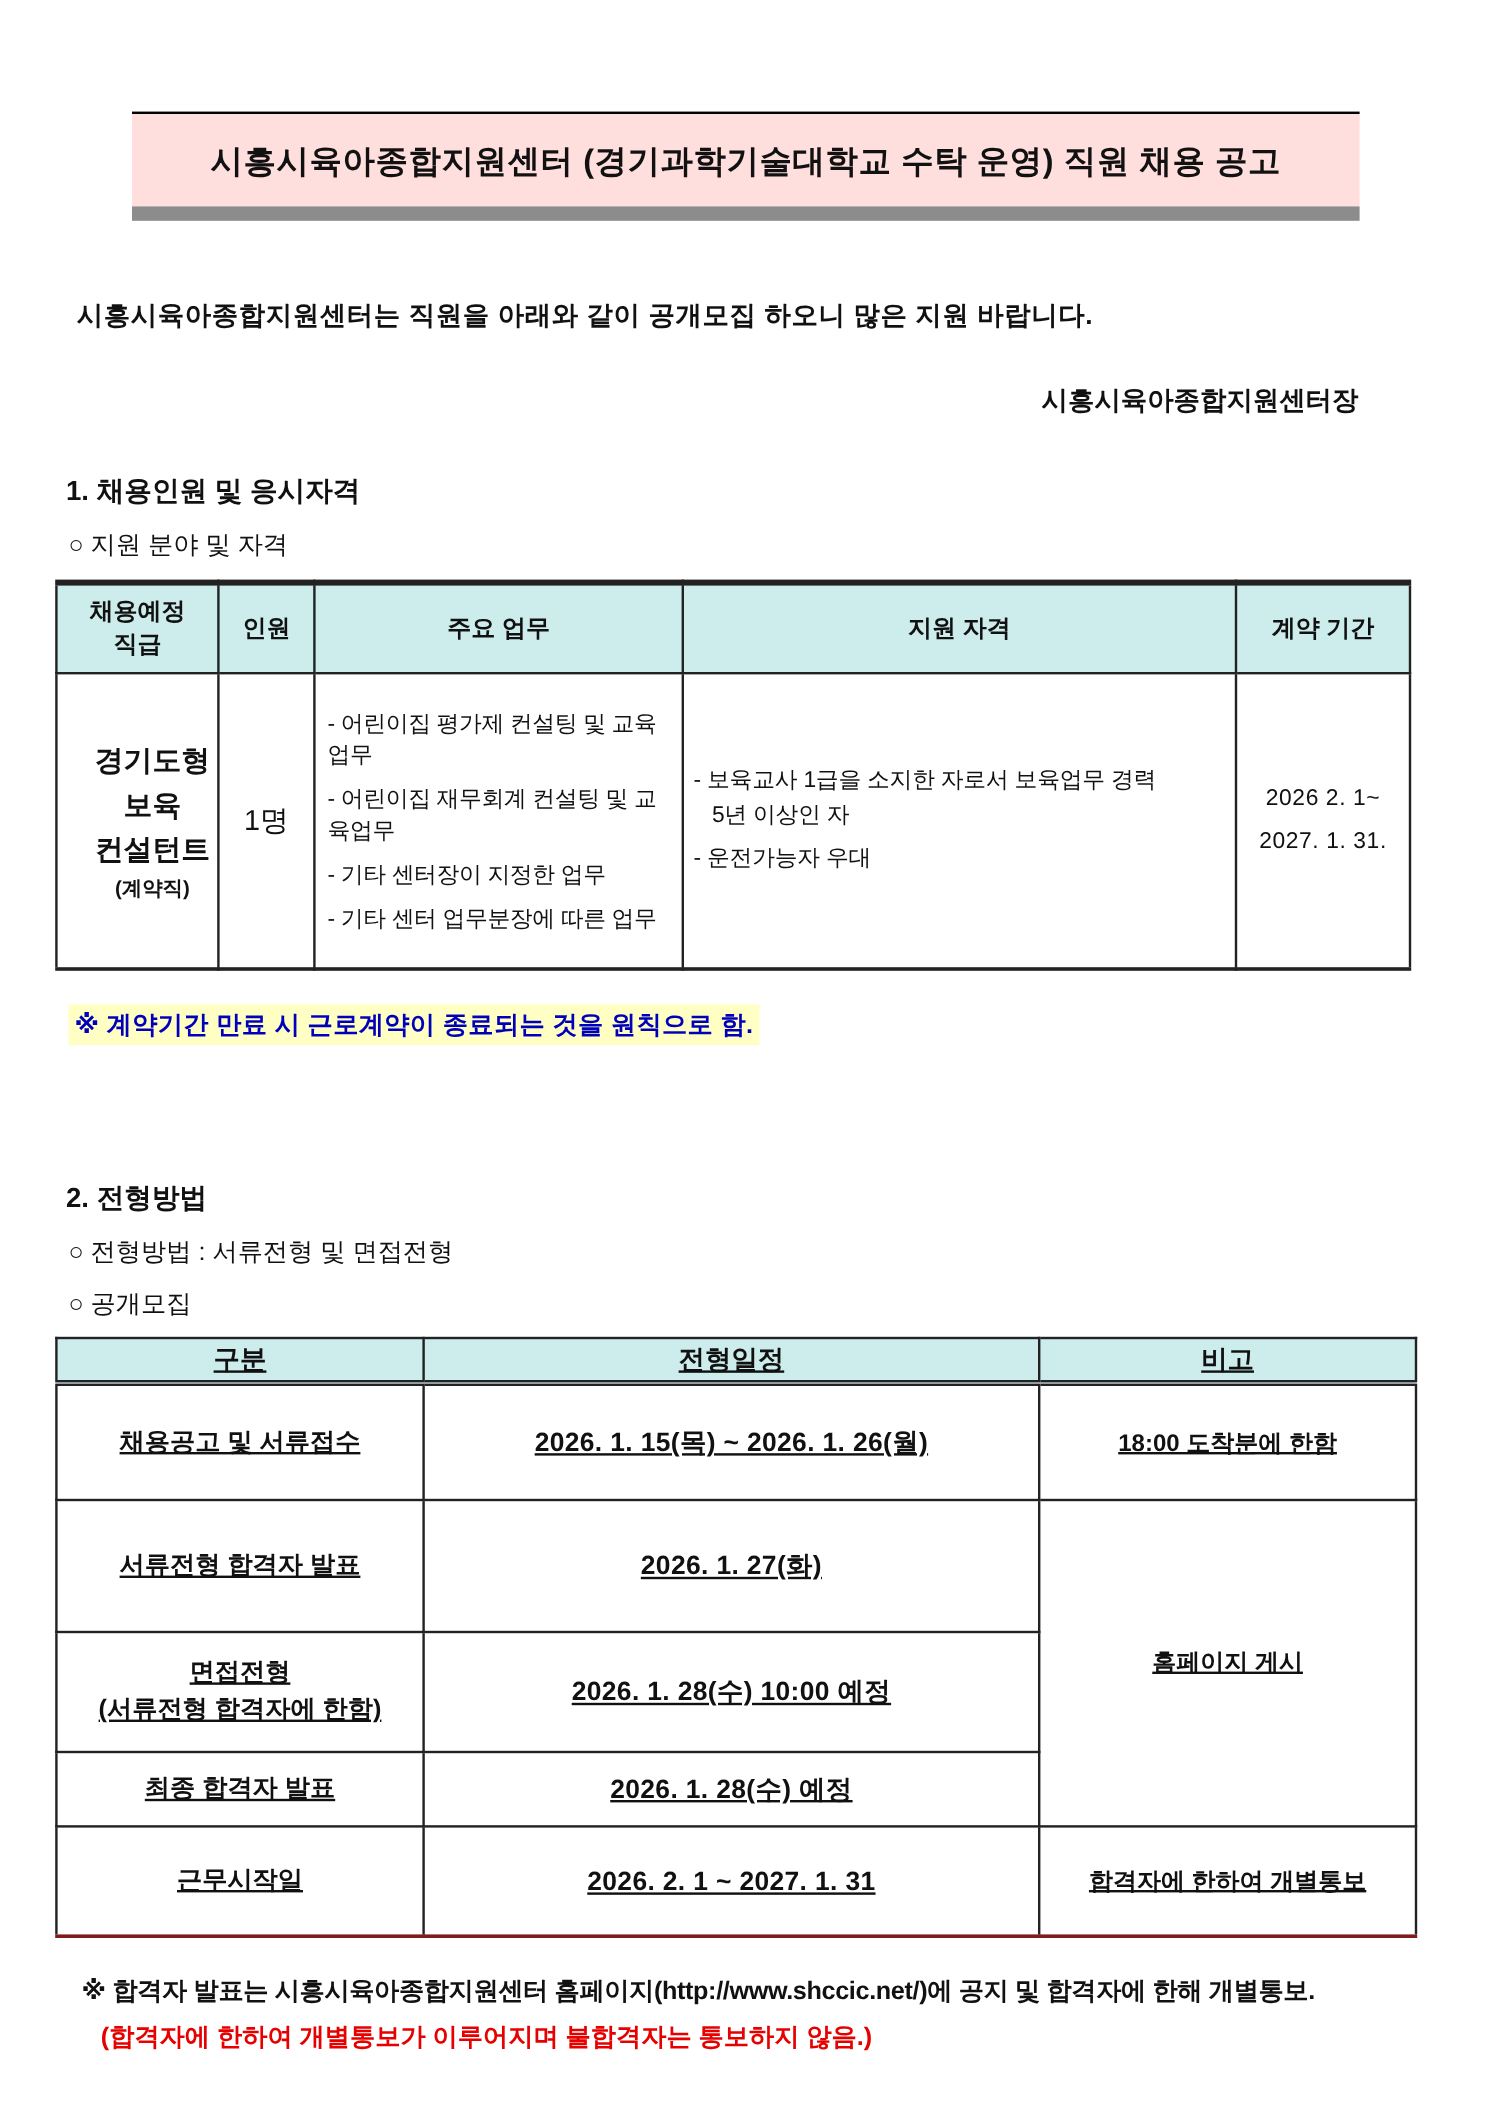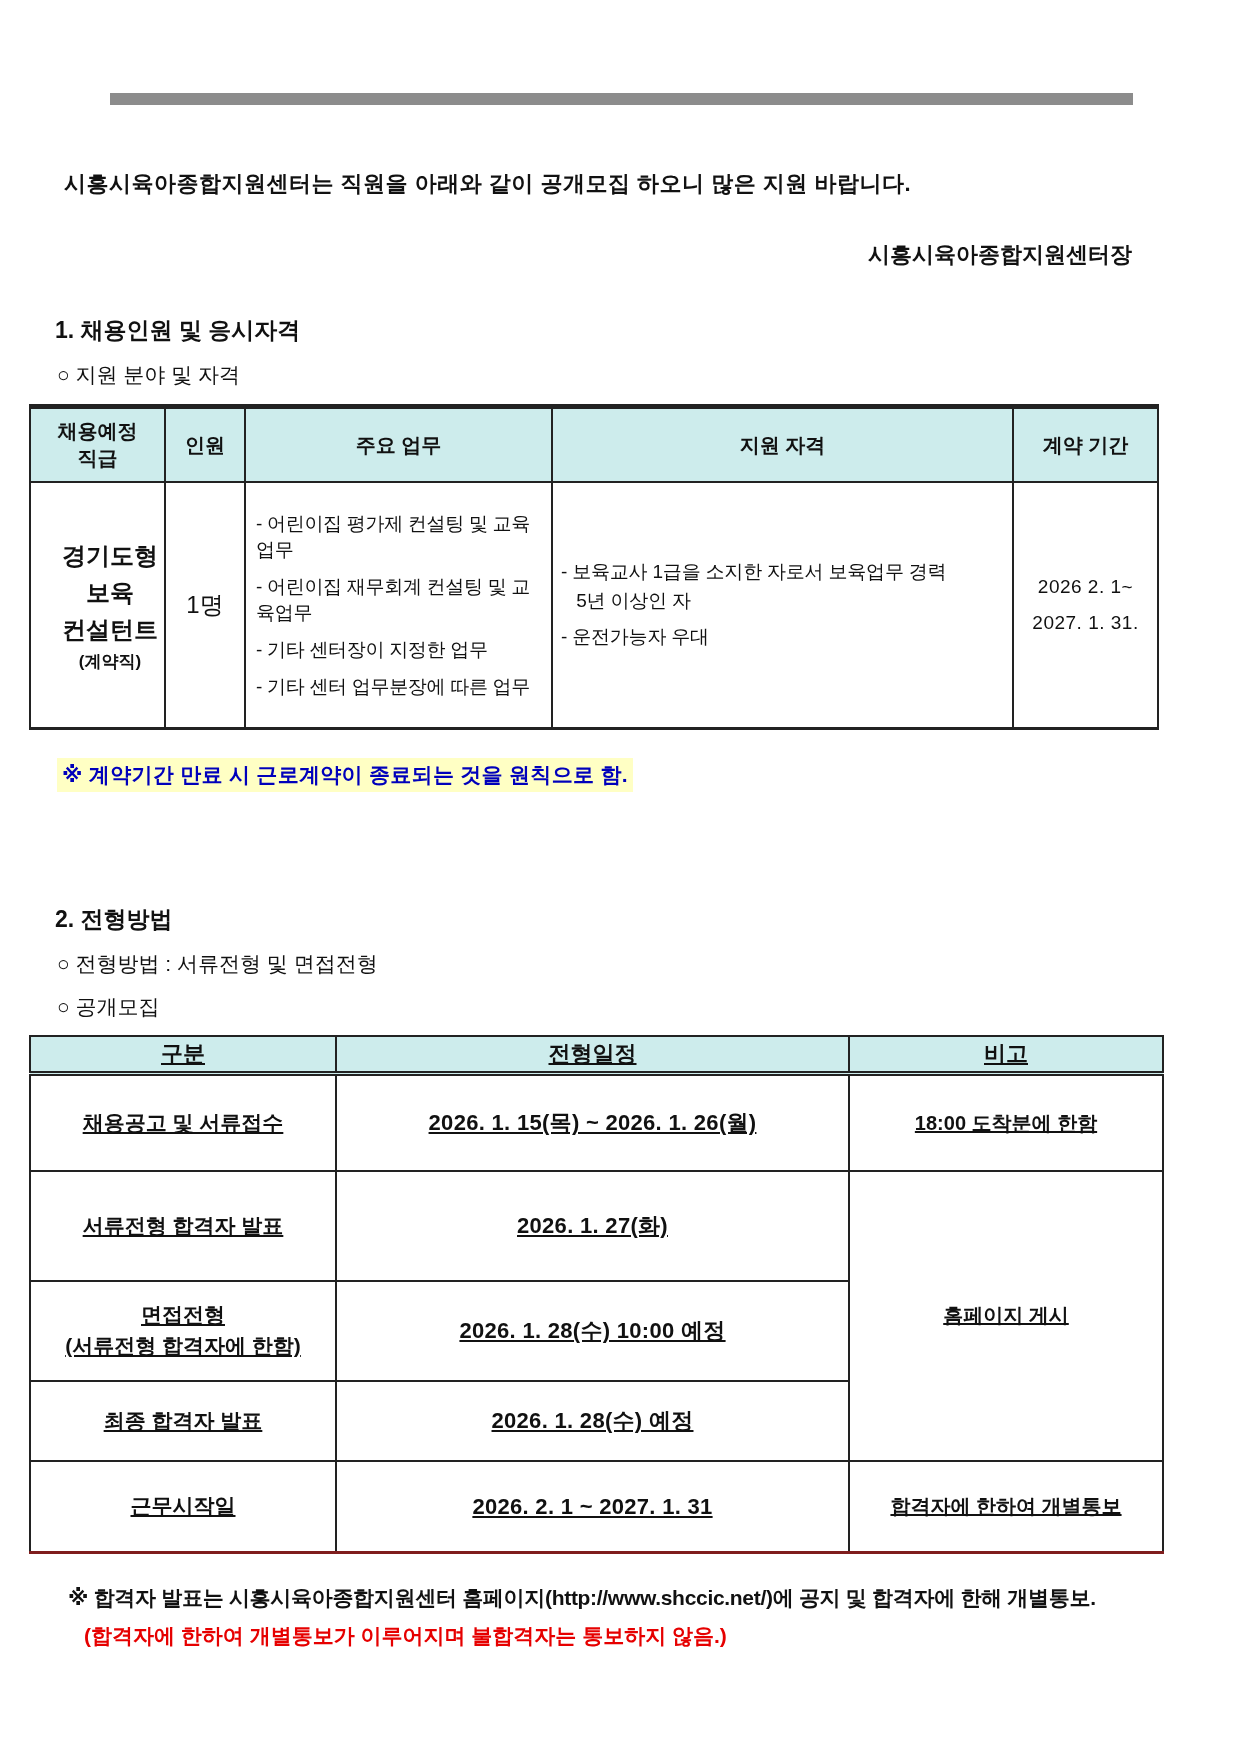--- a/index.html
+++ b/index.html
@@ -25,21 +25,21 @@
 
   
   .intro { margin:64px 60px 0 64px; font-size:22px; font-weight:bold; letter-spacing:0.5px; }
   .dateline { margin:40px 108px 0 0; text-align:right; font-size:22px; font-weight:bold; line-height:1.45; }
 
   
   .sec-heading { margin:44px 0 0 55px; font-size:23px; font-weight:bold; }
   .bullet { margin:15px 0 0 57px; font-size:21px; font-weight:normal; }
 
   
-  table { border-collapse:collapse; table-layout:fixed; margin-left:29px; }
+  table { border-collapse:collapse; table-layout:fixed; margin-left:46px; }
   th, td { border:2px solid #222; }
 
   
   .t1 { width:1128px; margin-top:15px; border-top:5px solid #222; border-bottom:3px solid #222; }
   .t1 th {
     background:#cdecec; font-weight:bold; font-size:20px;
     height:76px; text-align:center; line-height:1.35;
   }
   .t1 td { height:246px; vertical-align:middle; }
   .t1 .cell-pos { text-align:center;padding-left:25px; }
@@ -69,34 +69,35 @@
     height:38px; text-align:center;
     border-bottom:5px double #222;
   }
   .t2 td { text-align:center; vertical-align:middle; }
   .t2 .cell-cat   { font-size:21px; font-weight:bold; line-height:1.45; }
   .t2 .cell-sched { font-size:22px; font-weight:bold; letter-spacing:0.3px; }
   .t2 .cell-rem   { font-size:20px; font-weight:bold; }
   .rh1 td { height:97px; }
   .rh2 td { height:110px; }
   .rh3 td { height:100px; }
-  .rh4 td { height:80px; }
+  .rh4 td { height:62px; }
   .rh5 td { height:92px; }
 
   
   .footer-note { margin:30px 40px 0 68px; font-size:21px; font-weight:bold; letter-spacing:-0.3px; }
   .footer-note .url { font-weight:bold; }
   .footer-red { margin:10px 0 0 84px; color:#e60000; font-size:21px; font-weight:bold; }
 </style>
 </head>
 <body>
 
 <div class="page">
 
   <div class="title-wrap">
+    <div class="title-box">시흥시육아종합지원센터 (경기과학기술대학교 수탁 운영) 직원 채용 공고</div>
     <div class="title-bar"></div>
   </div>
 
   <p class="intro">시흥시육아종합지원센터는 직원을 아래와 같이 공개모집 하오니 많은 지원 바랍니다.</p>
 
   <div class="dateline">
     <div>시흥시육아종합지원센터장</div>
   </div>
 
   <h2 class="sec-heading">1. 채용인원 및 응시자격</h2>

